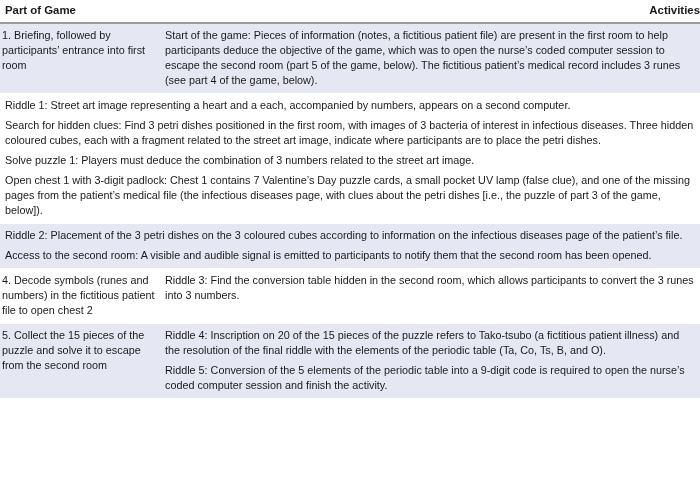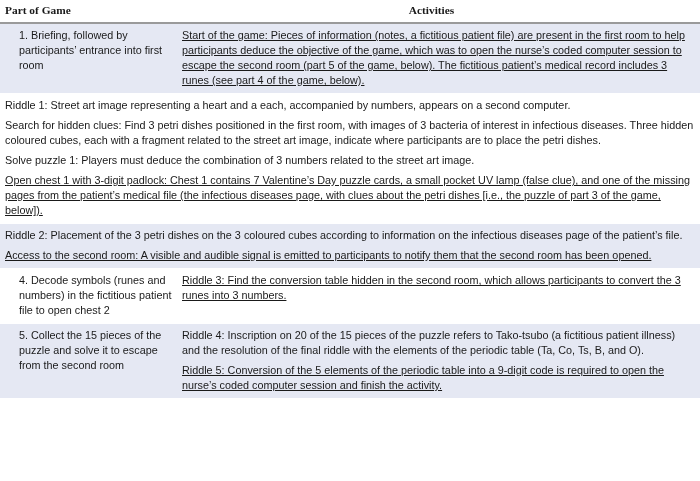--- a/index.html
+++ b/index.html
@@ -1,26 +1,26 @@
 <!DOCTYPE html>
 <html><head>
 <meta charset="utf-8">
 <style>
   html, body { margin:0; padding:0; background:#ffffff; }
   body { width:700px; height:481px; overflow:hidden; font-family:"Liberation Sans", sans-serif; color:#1a1a1a; }
   .tbl { position:absolute; left:0; top:0; width:700px; }
-  .hdr { height:22px; border-bottom:2px solid #9a9a9a; position:relative; font-weight:bold; font-size:11.4px;font-family:Liberation Serif, serif; }
+  .hdr { height:22px; border-bottom:2px solid #9a9a9a; position:relative; font-weight:bold; font-size:11.4px; }
   .hdr .c1 { position:absolute; left:5px; top:4px; }
-  .hdr .c2 { position:absolute; left:163px; width:537px; top:4px; text-align:center; }
+  .hdr .c2 { position:absolute; left:163px; width:537px; top:4px; text-align:right; }
   .row { display:flex; font-size:10.8px; line-height:15px; border-bottom:1px solid #ffffff; }
   .row.shaded { background:#e5e8f3; }
-  .row .left { width:158px; padding:4px 0 5px 19px; flex:none; }
+  .row .left { width:158px; padding:4px 0 5px 2px; flex:none; }
   .row .right { flex:1; padding:4px 6px 5px 5px; }
   .row .right p { margin:0 0 5px 0; }
-  .row .right p:last-child { margin-bottom:0;text-decoration:underline; }
+  .row .right p:last-child { margin-bottom:0; }
 </style>
 </head>
 <body>
 
 <div class="tbl">
   <div class="hdr">
     <span class="c1">Part of Game</span>
     <span class="c2">Activities</span>
   </div>
 

